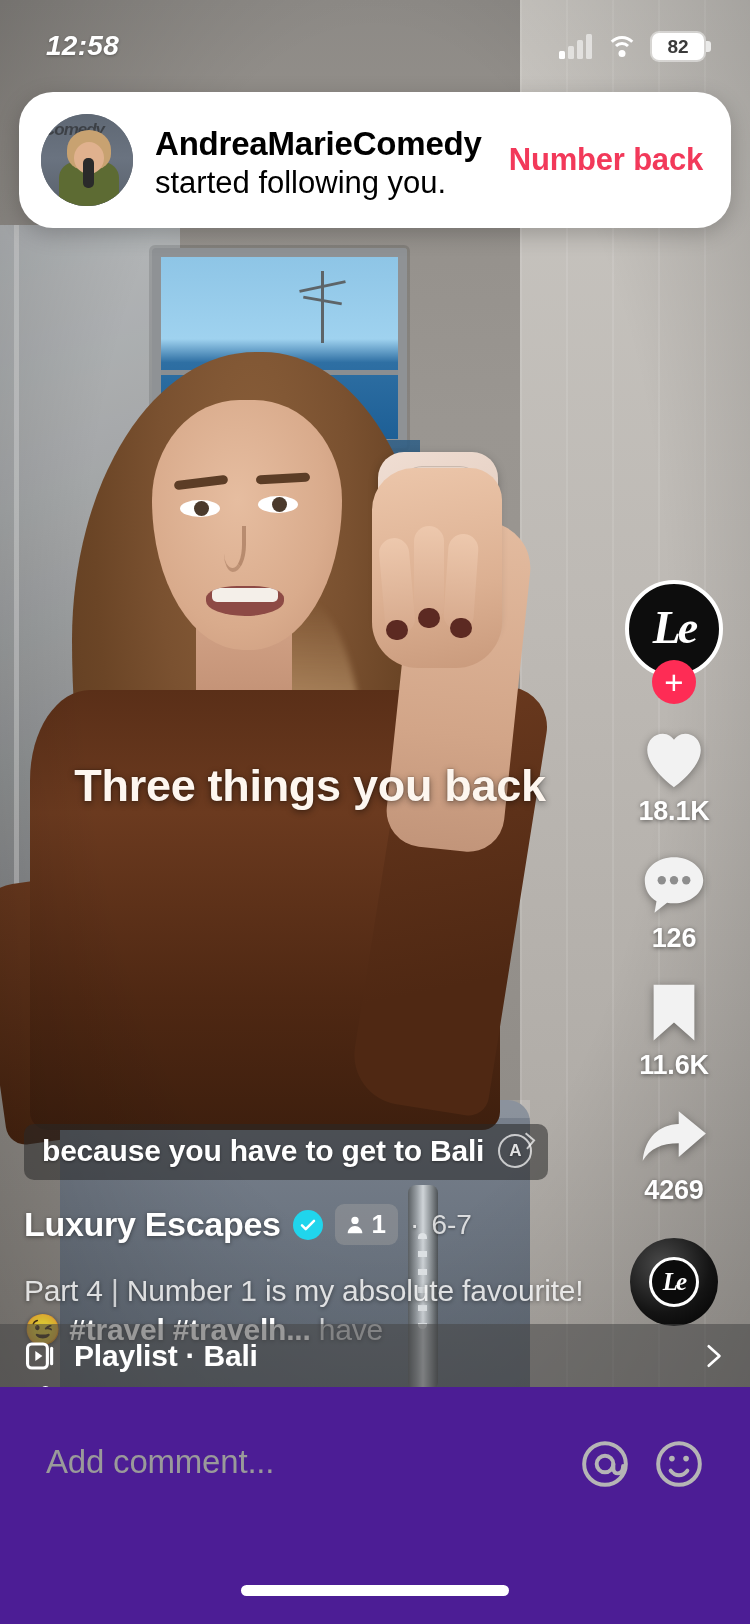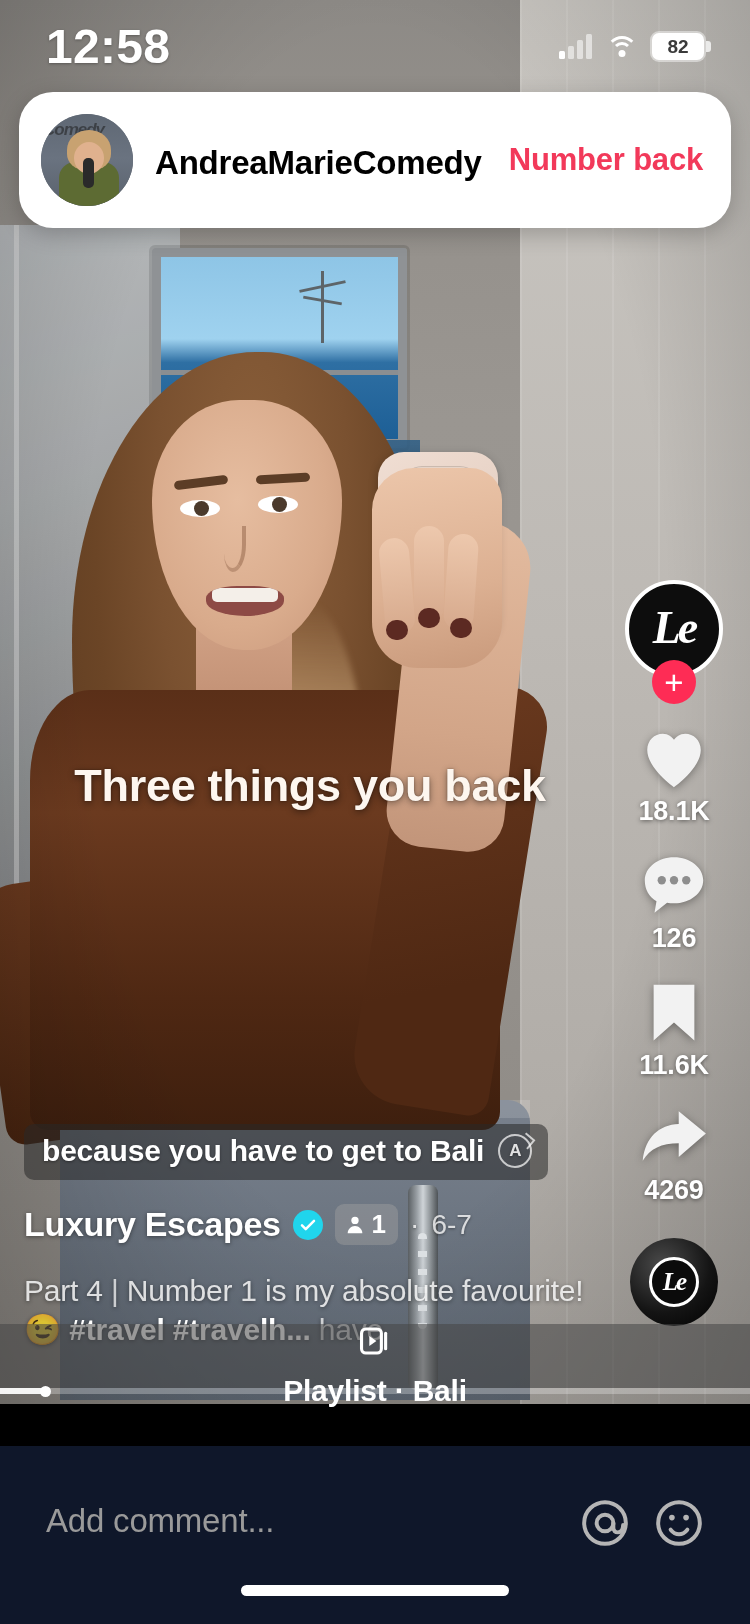--- a/index.html
+++ b/index.html
@@ -165,21 +165,21 @@
     background:radial-gradient(ellipse at 50% 45%, rgba(0,0,0,0) 55%, rgba(0,0,0,.22) 100%);
   }
 
   
   .statusbar{
     position:absolute; left:0; top:0; width:750px; height:92px;
     display:flex; align-items:center; justify-content:space-between;
     padding:0 46px; z-index:40;
     color:#fff;
   }
-  .clock{ font-size:48px; font-weight:600; letter-spacing:.3px; text-shadow:0 1px 3px rgba(0,0,0,.3); }
+  .clock{ font-size:28px; font-weight:600; letter-spacing:.3px; text-shadow:0 1px 3px rgba(0,0,0,.3);font-style:italic; }
   .status-right{ display:flex; align-items:center; gap:14px; }
   .signal{ display:flex; align-items:flex-end; gap:3px; height:26px; }
   .signal i{ display:block; width:6px; background:#fff; border-radius:1.5px; }
   .signal i:nth-child(1){ height:8px;  opacity:1; }
   .signal i:nth-child(2){ height:13px; opacity:.55; }
   .signal i:nth-child(3){ height:19px; opacity:.55; }
   .signal i:nth-child(4){ height:25px; opacity:.55; }
   .wifi{ position:relative; width:32px; height:24px; }
   .wifi span{ position:absolute; left:50%; transform:translateX(-50%);
      border:3px solid #fff; border-bottom-color:transparent; border-left-color:transparent;
@@ -325,41 +325,41 @@
     width:50px; height:50px; border-radius:50%; background:#0b0b0b;
     border:3px solid #fff; display:flex; align-items:center; justify-content:center;
     color:#fff; font-family:"Liberation Serif", serif; font-style:italic;
     font-size:25px; font-weight:700; letter-spacing:-2px;
   }
 
   
   .playlist{
     position:absolute; left:0; bottom:236px; width:750px; height:64px; z-index:30;
     background:rgba(70,70,70,.55);
-    display:flex; align-items:center; padding:0 24px; gap:16px;flex-direction:column;
+    display:flex; align-items:center; padding:0 24px; gap:16px;
   }
   .playlist-icon{ width:34px; height:34px; flex:0 0 34px; }
   .playlist-label{ flex:1; color:#fff; font-size:30px; font-weight:600; letter-spacing:-.2px; }
   .chev{ width:26px; height:26px; }
 
   
   .progress{
     position:absolute; left:0; bottom:230px; width:750px; height:6px; z-index:31;
     background:rgba(255,255,255,.28);
   }
   .progress-fill{ height:100%; width:48px; background:rgba(255,255,255,.9); }
   .progress-knob{
     position:absolute; left:44px; top:-2px; width:11px; height:11px;
     border-radius:50%; background:#fff;
   }
 
   
   .commentbar{
-    position:absolute; left:0; bottom:0; width:750px; height:178px; z-index:35;
-    background:#0f172a;
+    position:absolute; left:0; bottom:0; width:750px; height:237px; z-index:35;
+    background:#4c1d95;
     display:flex; align-items:flex-start; padding:52px 46px 0 46px; gap:24px;
   }
   .comment-input{
     flex:1; color:#9a9a9a; font-size:33px; font-weight:400; letter-spacing:-.2px;
     padding-top:4px;
   }
   .cbtn{ width:50px; height:50px; flex:0 0 50px; }
   .home-indicator{
     position:absolute; left:50%; bottom:28px; transform:translateX(-50%);
     width:268px; height:11px; border-radius:6px; background:#fff; z-index:36;
@@ -446,20 +446,21 @@
     <div class="banner-avatar">
       <div class="ba-bg"></div>
       <div class="ba-text">Comedy</div>
       <div class="ba-body"></div>
       <div class="ba-hair"></div>
       <div class="ba-face"></div>
       <div class="ba-mic"></div>
     </div>
     <div class="banner-text">
       <div class="banner-title">AndreaMarieComedy</div>
+      <div class="banner-sub">started following you.</div>
     </div>
     <div class="banner-action">Number back</div>
   </div>
 
   <div class="bigcaption">
     <div>Three things you back</div>
   </div>
 
   <div class="subtitle">
     <span>because you have to get to Bali</span>

